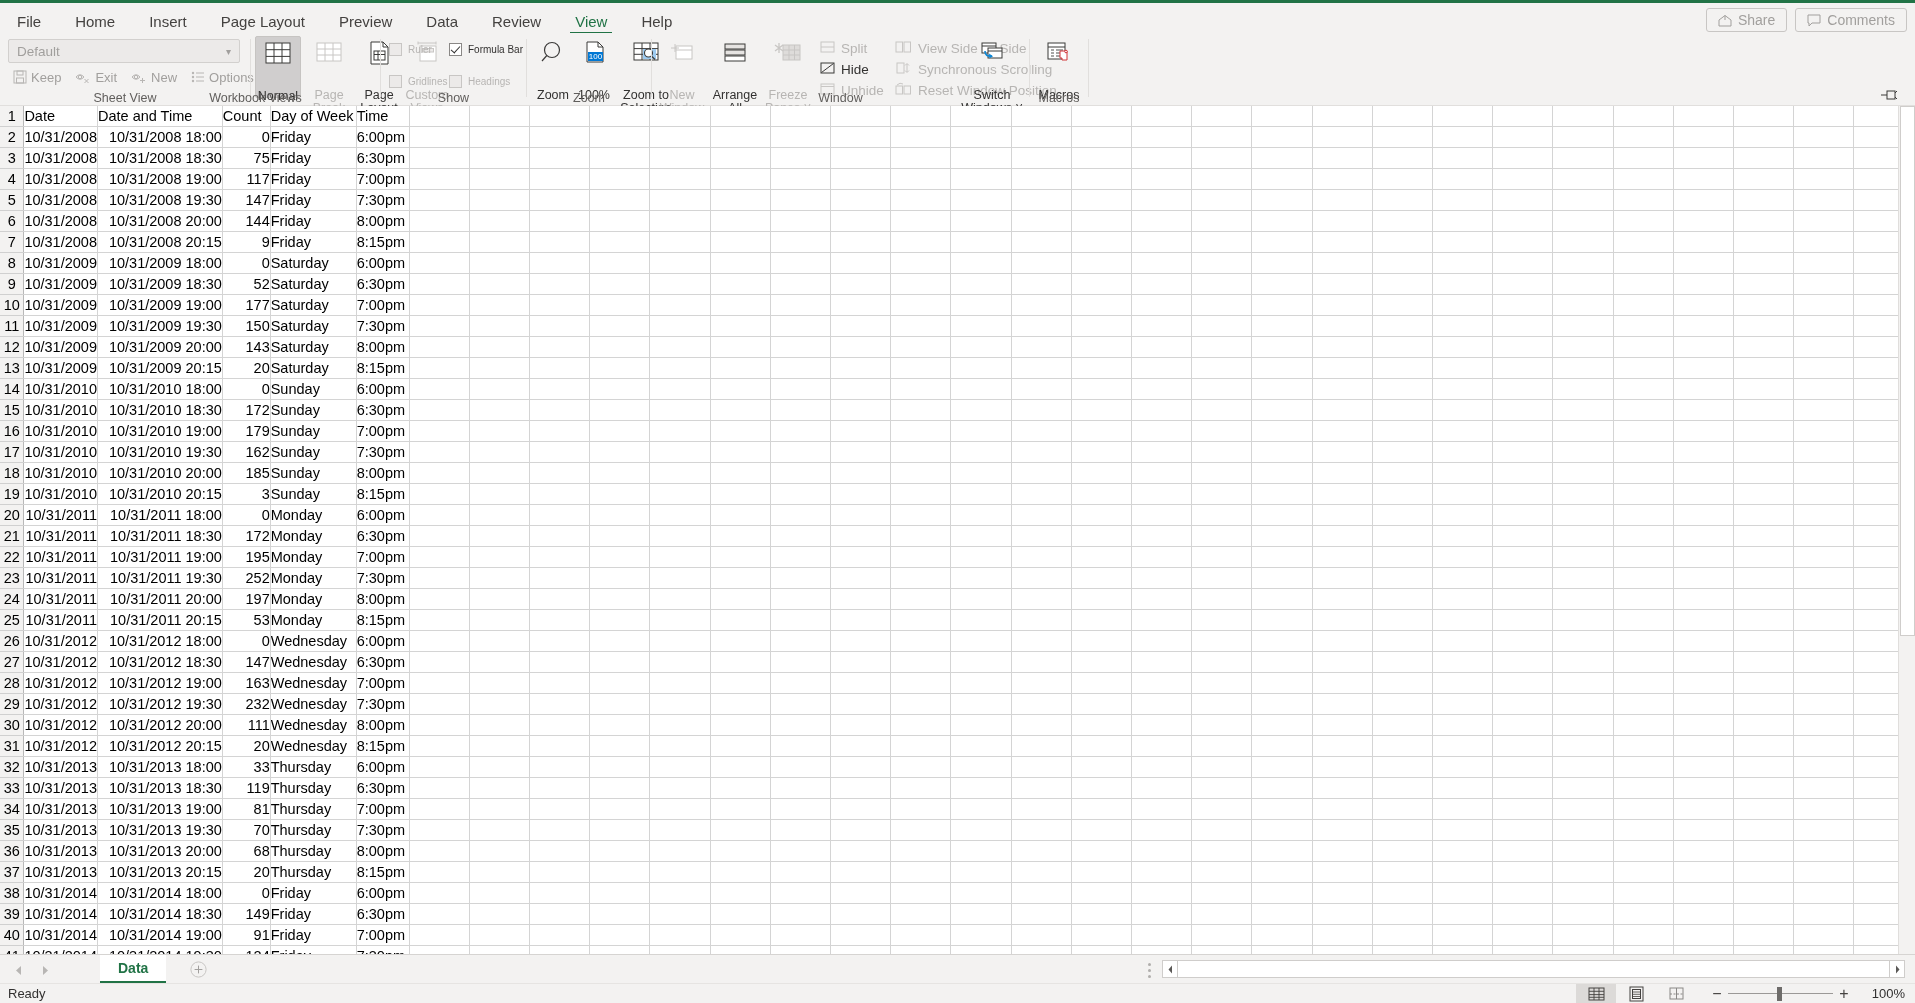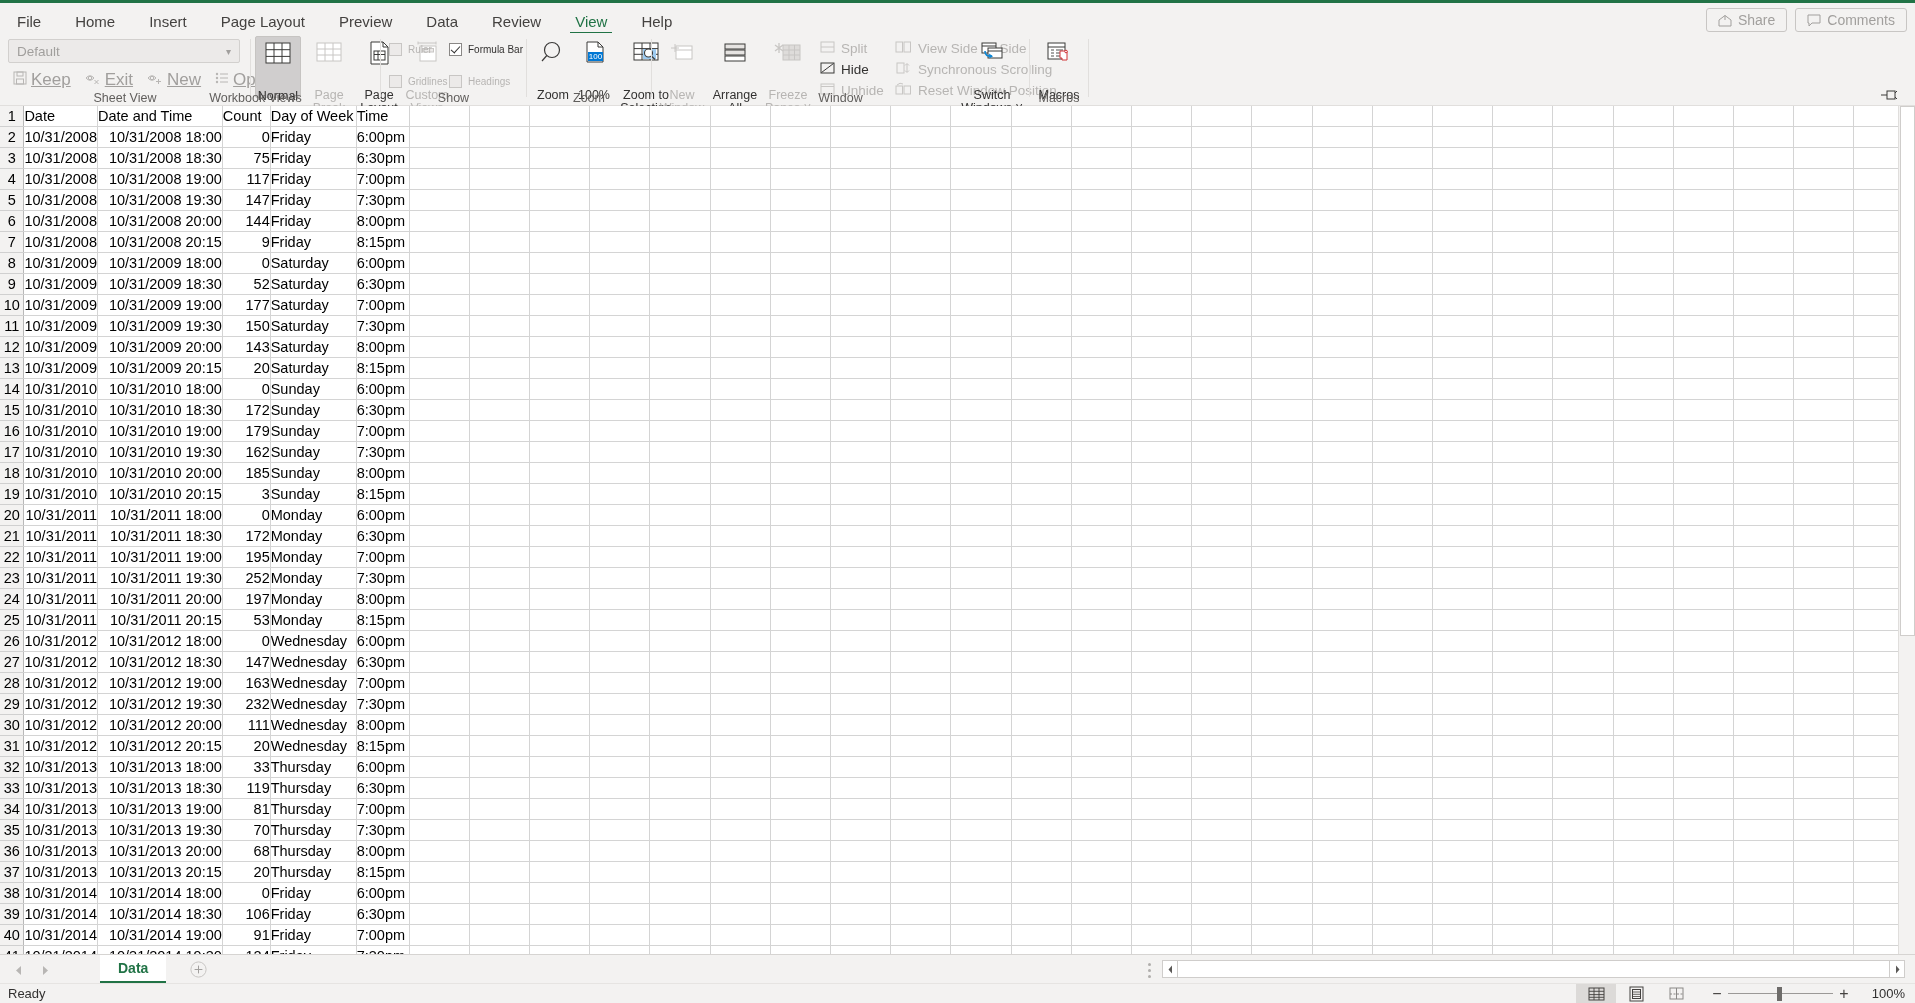--- a/index.html
+++ b/index.html
@@ -53,21 +53,21 @@
   .sv-select {
     position: absolute; left: 8px; top: 6px; width: 232px; height: 24px;
     border: 1px solid #d2d0ce; background: #eceae9; border-radius: 2px;
     display: flex; align-items: center; padding: 8px 8px;
     font-size: 13.5px; color: #a19f9d;
   }
   .sv-select .caret { margin-left: auto; font-size: 10px; color: #a19f9d; }
   .sv-row { position: absolute; left: 6px; top: 35px; display: flex; align-items: center; }
   .sv-item {
     display: flex; align-items: flex-start; gap: 4px; padding: 2px 7px;
-    font-size: 17px; color: #a19f9d; white-space: nowrap; text-decoration: underline;
+    font-size: 13px; color: #a19f9d; white-space: nowrap;
   }
 
   
   .bigbtn {
     position: absolute; top: 3px; width: 58px; height: 62px;
     display: flex; flex-direction: column; align-items: center; justify-content: flex-start;
     padding-top: 4px; font-size: 12.5px; line-height: 13px; text-align: center;
     color: #323130; border-radius: 2px; gap: 20px;
   }
   .bigbtn.disabled { color: #b7b5b3; }
@@ -1749,21 +1749,21 @@
             <td class="cell c-blank"></td>
             <td class="cell c-blank"></td>
             <td class="cell c-blank"></td>
             <td class="cell c-blank"></td>
             <td class="cell c-blank"></td>
           </tr>
           <tr>
             <td class="rowhdr">39</td>
             <td class="cell c-date">10/31/2014</td>
             <td class="cell c-dt">10/31/2014 18:30</td>
-            <td class="cell c-count">106</td>
+            <td class="cell c-count">149</td>
             <td class="cell c-dow">Friday</td>
             <td class="cell c-time">6:30pm</td>
             <td class="cell c-blank"></td>
             <td class="cell c-blank"></td>
             <td class="cell c-blank"></td>
             <td class="cell c-blank"></td>
             <td class="cell c-blank"></td>
             <td class="cell c-blank"></td>
             <td class="cell c-blank"></td>
             <td class="cell c-blank"></td>

